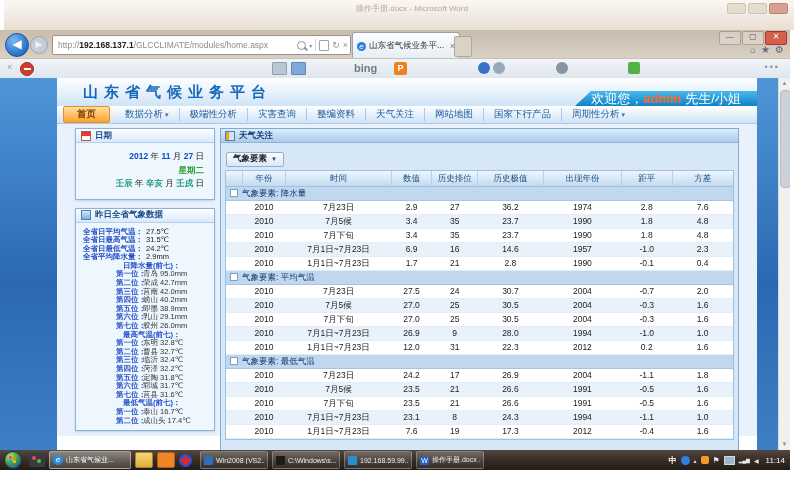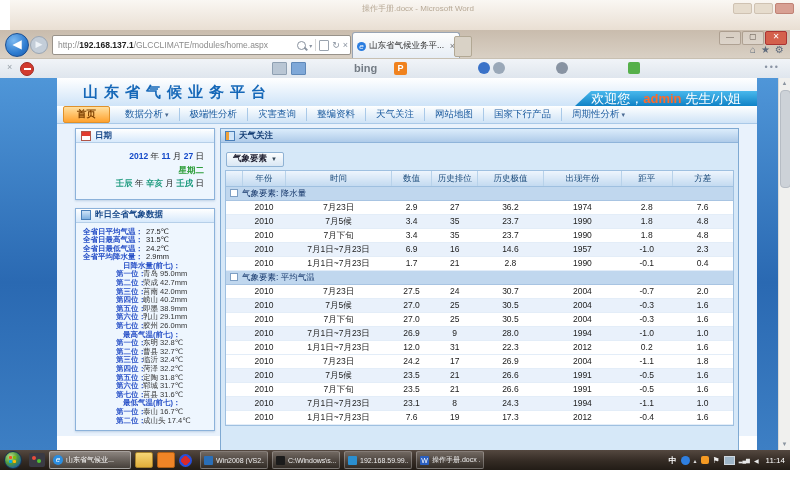--- a/index.html
+++ b/index.html
@@ -1,19 +1,19 @@
 <!DOCTYPE html>
 <html><head>
 <meta charset="utf-8">
 <style>
   html,body{margin:0;padding:0;background:#fff;}
   #root{position:relative;width:800px;height:500px;background:#fff;overflow:hidden;
         font-family:"Liberation Sans","DejaVu Sans",sans-serif;-webkit-font-smoothing:antialiased;}
   
-  .word-strip{position:absolute;left:10px;top:0;width:790px;height:30px;
+  .word-strip{position:absolute;left:4px;top:0;width:790px;height:30px;
       background:linear-gradient(#faf7f3,#e9dfd3);}
   .word-title{position:absolute;left:352px;top:3px;font-size:8px;color:#b7a996;}
   .word-controls{position:absolute;right:6px;top:3px;display:flex;gap:2px;}
   .word-controls span{width:17px;height:9px;border:1px solid #cfc2b2;background:#e6dccd;border-radius:2px;}
   .word-controls span.close{background:#d8a093;border-color:#c08275;}
   
   .ie{position:absolute;left:0;top:30px;width:790px;height:420px;overflow:hidden;background:#cfc7ba;}
   .rowA{position:relative;height:28px;background:linear-gradient(#c9bcad,#d9d0c4);}
   .btn-back{position:absolute;left:5px;top:3px;width:22px;height:22px;border-radius:50%;
       background:radial-gradient(circle at 35% 30%,#7db9f0,#2e7cd0 60%,#1b5aa8);border:1px solid #1b4f92;
@@ -525,20 +525,23 @@
                       <td></td>
                       <td>2010</td>
                       <td>1月1日~7月23日</td>
                       <td>12.0</td>
                       <td>31</td>
                       <td>22.3</td>
                       <td>2012</td>
                       <td>0.2</td>
                       <td>1.6</td>
                     </tr>
+                    <tr class="group">
+                      <td colspan="9"><span class="cb"></span><span>气象要素: 最低气温</span></td>
+                    </tr>
                     <tr class="odd">
                       <td></td>
                       <td>2010</td>
                       <td>7月23日</td>
                       <td>24.2</td>
                       <td>17</td>
                       <td>26.9</td>
                       <td>2004</td>
                       <td>-1.1</td>
                       <td>1.8</td>

